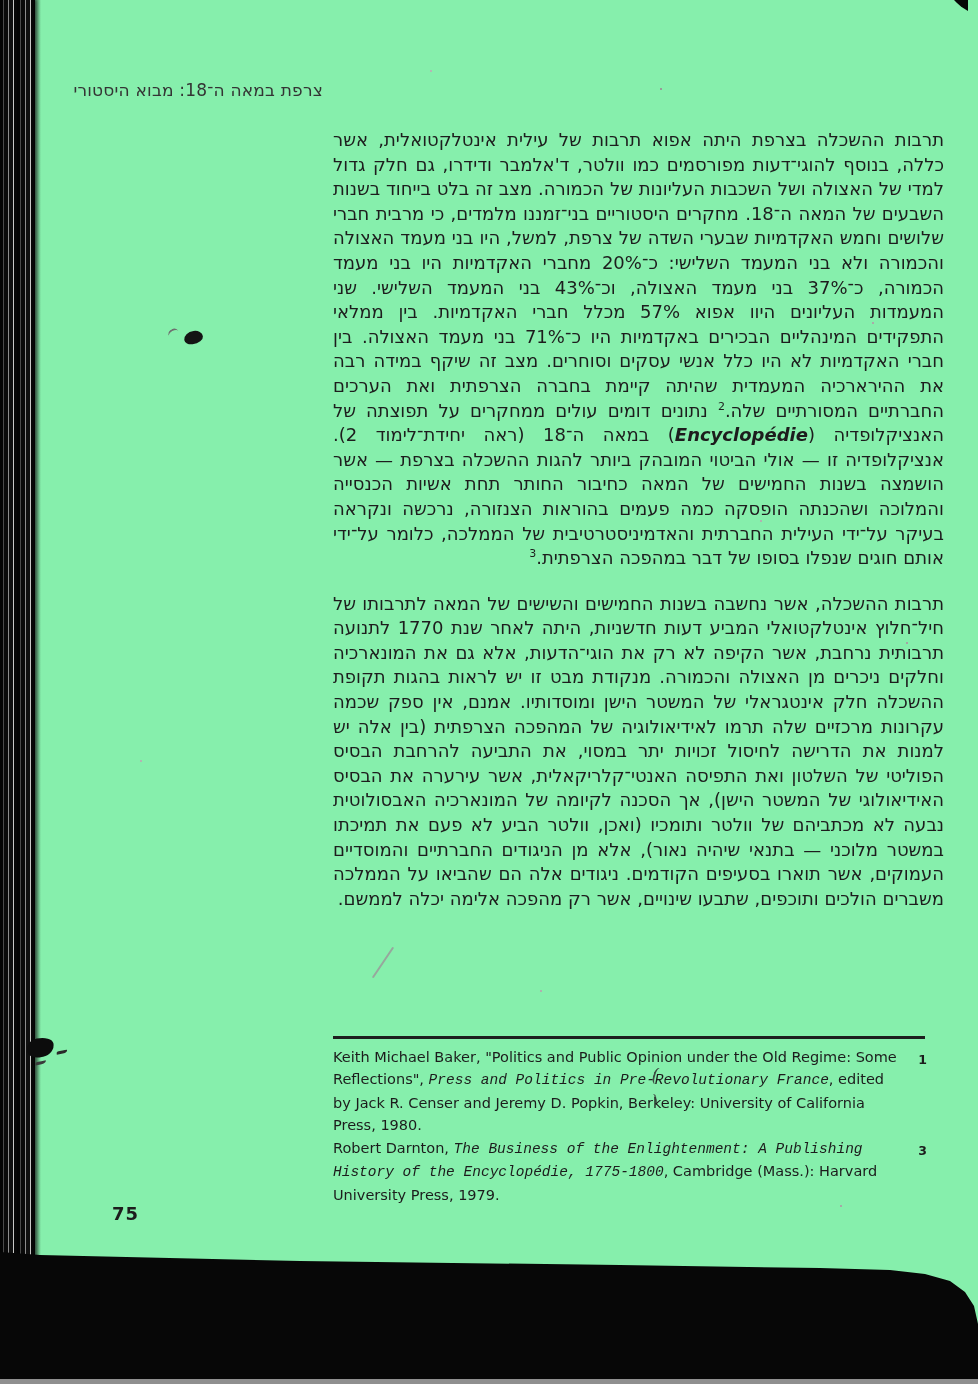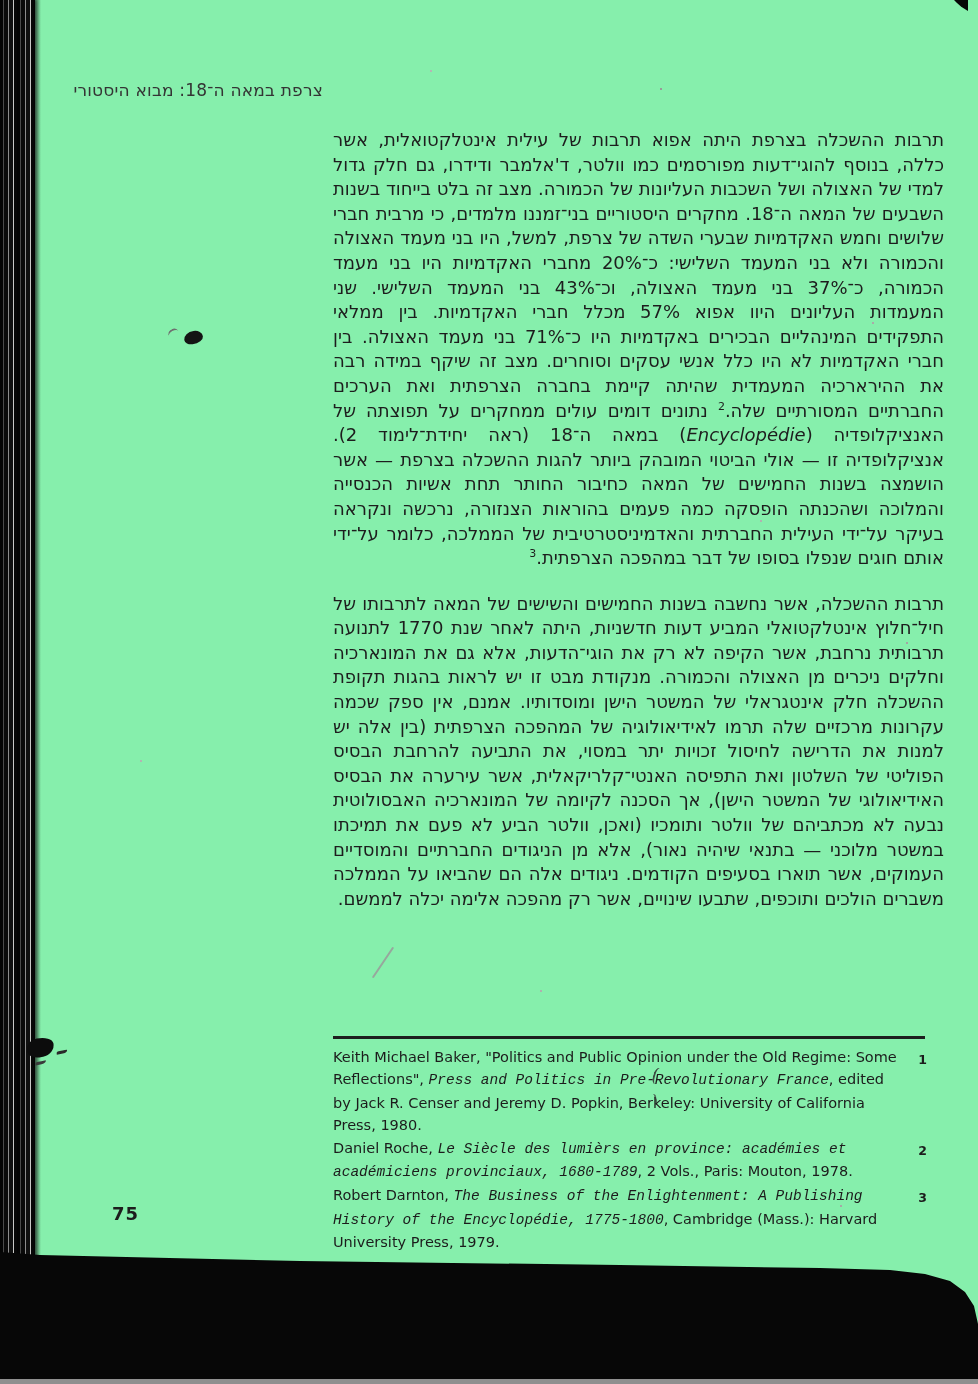--- a/index.html
+++ b/index.html
@@ -73,21 +73,21 @@
   .running-head{
     position:absolute;top:80px;right:655px;direction:rtl;white-space:nowrap;
     font-size:17px;color:#343434;letter-spacing:.2px;
   }
   .text-col{
     position:absolute;top:128px;left:333px;width:611px;
     direction:rtl;text-align:justify;font-size:18px;line-height:24.6px;
   }
   .text-col p{margin:0 0 21px 0;}
   sup.fnref{font-size:11px;line-height:0;vertical-align:super;}
-  .latin-title{font-style:italic;}
+  .latin-title{font-style:italic;font-weight:bold;}
   .fnsec{position:absolute;left:333px;top:1036px;width:594px;direction:ltr;}
   .fn-rule{width:592px;height:2.5px;background:#1e1e1e;margin-bottom:7px;}
   .fn-row{display:flex;align-items:flex-start;font-size:14.5px;line-height:22.6px;color:#1c1c1c;}
   .fn-text{flex:1;text-align:left;}
   .fn-text i{font-style:italic;font-family:Liberation Mono, monospace;}
   .fn-num{width:26px;text-align:right;font-size:12.5px;font-weight:bold;padding-top:3px;}
   .page-num{
     position:absolute;left:112px;top:1203px;font-size:18px;font-weight:600;letter-spacing:1px;
   }
 </style>
@@ -115,24 +115,20 @@
   </main>
 
   <section class="fnsec">
     <div class="fn-rule"></div>
 
     <div class="fn-row">
       <span class="fn-text"><span>Keith Michael Baker, "Politics and Public Opinion under the Old Regime: Some Reflections", </span><i>Press and Politics in Pre-Revolutionary France</i><span>, edited by Jack R. Censer and Jeremy D. Popkin, Berkeley: University of California Press, 1980.</span></span>
       <span class="fn-num">1</span>
     </div>
 
-    <div class="fn-row">
-      <span class="fn-text"><span>Daniel Roche, </span><i>Le Siècle des lumièrs en province: académies et académiciens provinciaux, 1680-1789</i><span>, 2 Vols., Paris: Mouton, 1978.</span></span>
-      <span class="fn-num">2</span>
-    </div>
 
     <div class="fn-row">
       <span class="fn-text"><span>Robert Darnton, </span><i>The Business of the Enlightenment: A Publishing History of the Encyclopédie, 1775-1800</i><span>, Cambridge (Mass.): Harvard University Press, 1979.</span></span>
       <span class="fn-num">3</span>
     </div>
   </section>
 
   <div class="page-num">75</div>
 
   <div class="bottom-black"></div>

